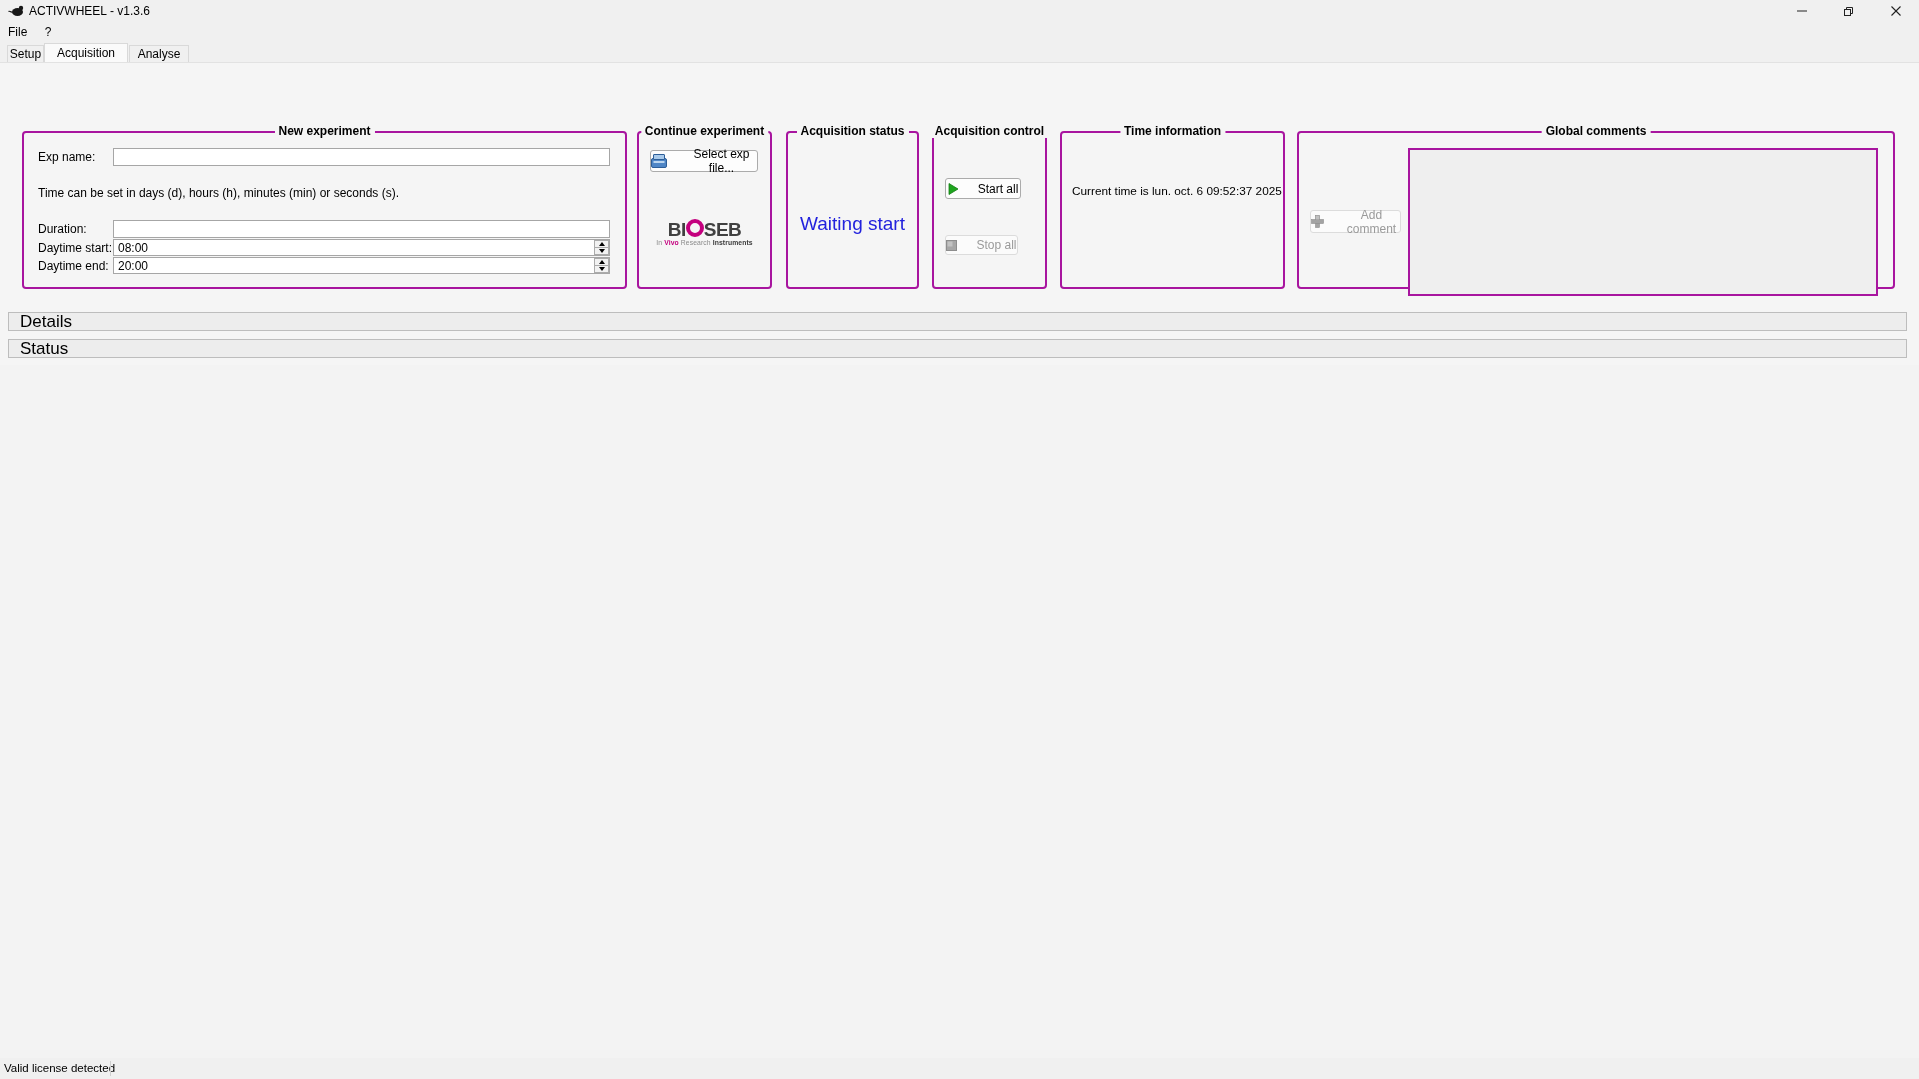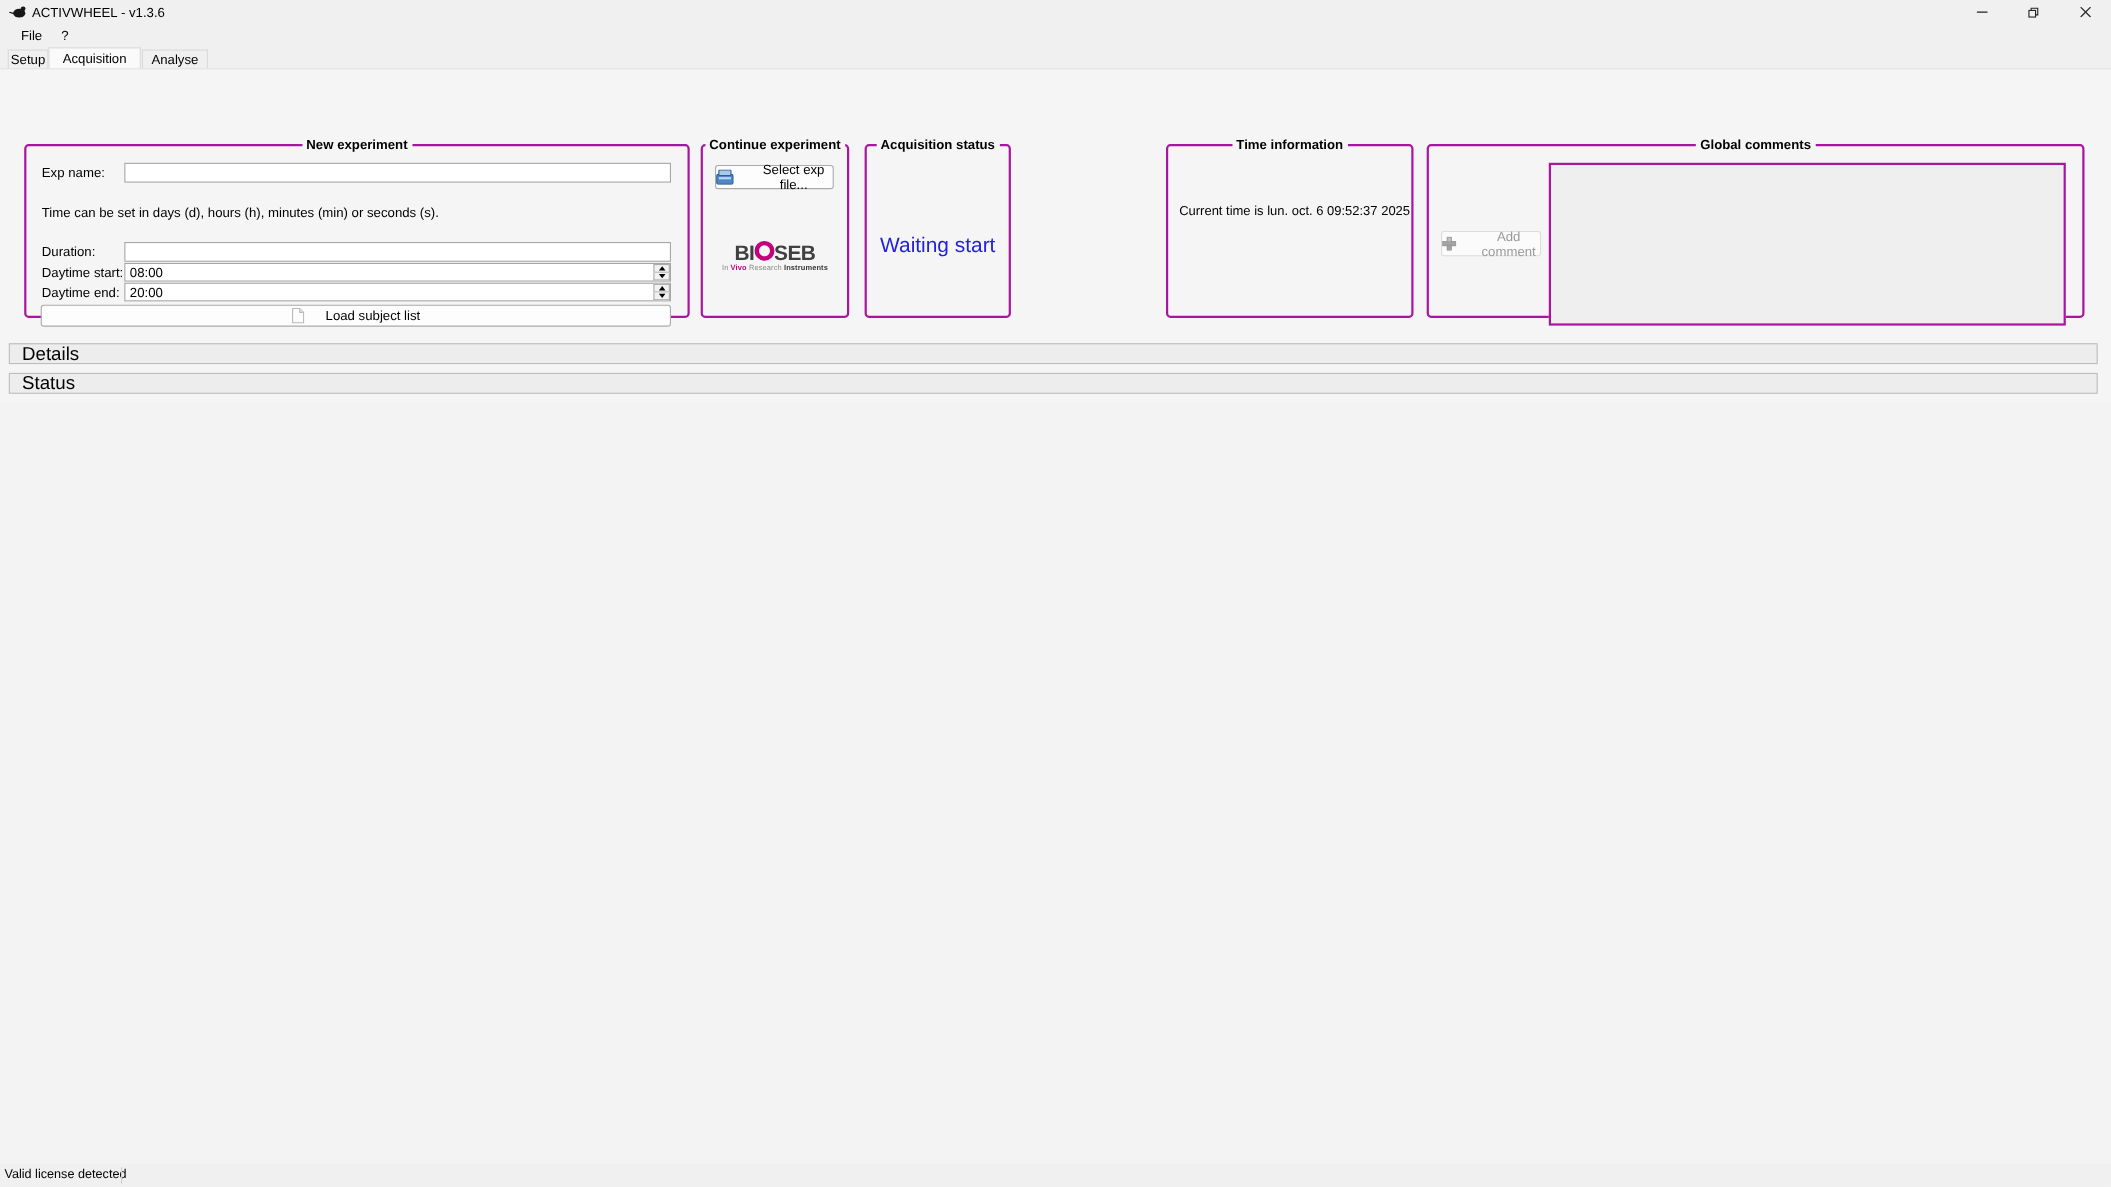--- a/index.html
+++ b/index.html
@@ -11,21 +11,21 @@
   }
   
   .titlebar{position:absolute;top:0;left:0;width:100%;height:22px;background:#f0f0f0;}
   .app-icon{position:absolute;left:8px;top:4px;width:16px;height:14px;}
   .title-text{position:absolute;left:29px;top:4px;font-size:12px;white-space:nowrap;}
   .win-btn{position:absolute;top:0;width:47px;height:22px;display:flex;align-items:center;justify-content:center;cursor:default;}
   .win-btn.min{right:94px;} .win-btn.max{right:47px;} .win-btn.close{right:0;}
   
   .menubar{position:absolute;top:22px;left:0;width:100%;height:20px;background:#f0f0f0;}
   .menu-item{display:inline-block;padding:3px 7px;line-height:14px;}
-  .menu-item:first-child{margin-left:12px;}
+  .menu-item:first-child{margin-left:1px;}
   
   .tabstrip{position:absolute;top:42px;left:0;width:100%;height:20px;}
   .tab{position:absolute;bottom:0;box-sizing:border-box;text-align:center;
        background:#f0f0f0;border:1px solid #d9d9d9;border-bottom:none;
        height:17px;line-height:16px;font-size:12px;}
   .tab.active{background:#fafafa;height:19px;line-height:18px;z-index:2;}
   .tab-setup{left:7px;width:37px;}
   .tab-acquisition{left:44px;width:84px;}
   .tab-analyse{left:129px;width:60px;}
   
@@ -164,29 +164,20 @@
       <input value="20:00" style="">
       <div class="spinner">
         <div class="spin-btn">
             <i class="tri up"></i>
           </div>
         <div class="spin-btn">
             <i class="tri down"></i>
           </div>
       </div>
     </div>
-    <button class="btn" style="left:13px;top:144px;width:573px;height:20px;">
-      <span class="icon">
-        <svg width="12" height="14" viewBox="0 0 12 14">
-          <path d="M1 0.5 H7.5 L11 4 V13.5 H1 Z" fill="#fdfdfd" stroke="#b9b9b9"></path>
-          <path d="M7.5 0.5 V4 H11" fill="#e8e8e8" stroke="#b9b9b9"></path>
-        </svg>
-      </span>
-      <span>Load subject list</span>
-    </button>
   </div>
 
   <div class="groupbox gb-continue">
     <span class="legend">Continue experiment</span>
     <button class="btn" style="left:11px;top:17px;width:108px;height:22px;">
       <span class="icon">
         <svg width="16" height="14" viewBox="0 0 16 14">
           <rect x="0.5" y="4.5" width="15" height="9" rx="1.5" fill="#4f86c6" stroke="#2d5e98"></rect>
           <rect x="2.5" y="0.5" width="11" height="5" rx="0.5" fill="#a8c9ea" stroke="#2d5e98"></rect>
           <rect x="2.5" y="7" width="11" height="2" fill="#bcd6ef"></rect>
@@ -198,20 +189,40 @@
       <div class="logo-line1"><span>BI</span><span class="logo-o"></span><span>SEB</span></div>
       <div class="logo-line2"><span>In </span><span class="vivo">Vivo</span><span> Research </span><span class="instr">Instruments</span></div>
     </div>
   </div>
 
   <div class="groupbox gb-status">
     <span class="legend">Acquisition status</span>
     <div class="waiting-text">Waiting start</div>
   </div>
 
+  <div class="groupbox gb-control">
+    <span class="legend">Acquisition control</span>
+    <button class="btn" style="left:11px;top:45px;width:76px;height:21px;">
+      <span class="icon">
+        <svg width="11" height="12" viewBox="0 0 11 12">
+            <polygon points="1,0.5 1,11.5 10,6" fill="#1ea51e" stroke="#147c14" stroke-width="0.8"></polygon>
+          </svg>
+      </span>
+      <span>Start all</span>
+    </button>
+    <button class="btn disabled" style="left:11px;top:102px;width:73px;height:20px;">
+      <span class="icon">
+        <svg width="11" height="11" viewBox="0 0 11 11">
+            <rect x="0.5" y="0.5" width="10" height="10" fill="#a6a6a6" stroke="#8d8d8d"></rect>
+            <rect x="1.5" y="1.5" width="5" height="5" fill="#c2c2c2"></rect>
+          </svg>
+      </span>
+      <span>Stop all</span>
+    </button>
+  </div>
 
   <div class="groupbox gb-time">
     <span class="legend">Time information</span>
     <span class="time-text">Current time is lun. oct. 6 09:52:37 2025</span>
   </div>
 
   <div class="groupbox gb-comments">
     <span class="legend">Global comments</span>
     <button class="btn disabled" style="left:11px;top:77px;width:91px;height:23px;">
       <span class="icon">

